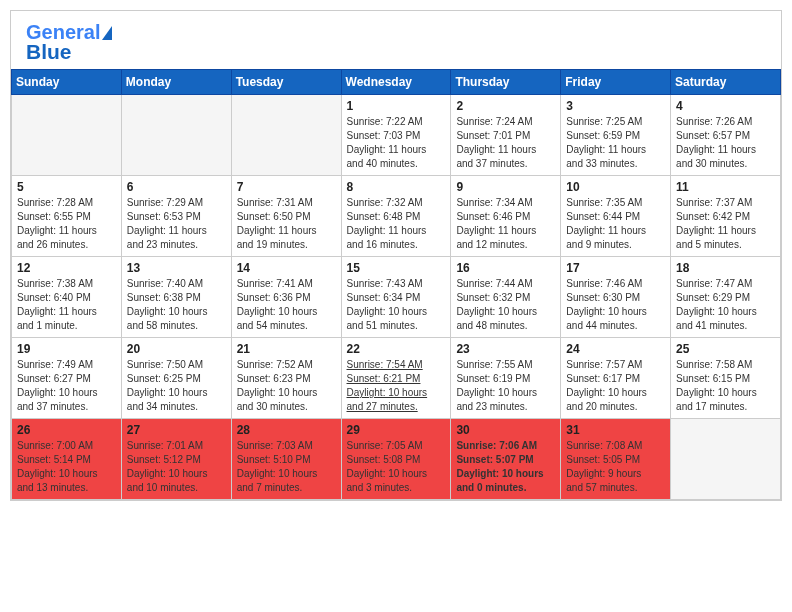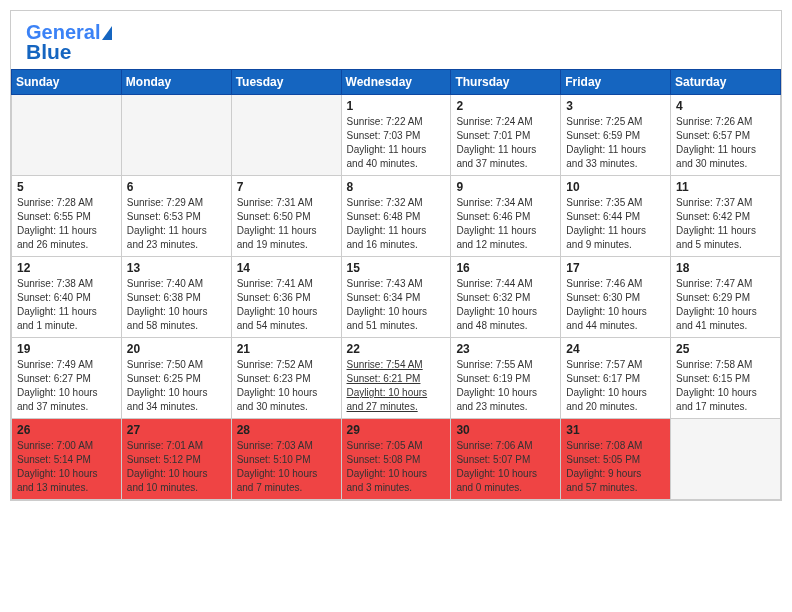--- a/index.html
+++ b/index.html
@@ -333,21 +333,21 @@
           </td>
           <td>
             <span class="day-number">29</span>
             <div class="day-info" style="white-space: pre-line;">Sunrise: 7:05 AM
 Sunset: 5:08 PM
 Daylight: 10 hours
 and 3 minutes.</div>
           </td>
           <td>
             <span class="day-number">30</span>
-            <div class="day-info" style="white-space: pre-line;">Sunrise: 7:06 AM
+            <div class="day-info" style="white-space: pre-line; font-weight: bold;">Sunrise: 7:06 AM
 Sunset: 5:07 PM
 Daylight: 10 hours
 and 0 minutes.</div>
           </td>
           <td>
             <span class="day-number">31</span>
             <div class="day-info" style="white-space: pre-line;">Sunrise: 7:08 AM
 Sunset: 5:05 PM
 Daylight: 9 hours
 and 57 minutes.</div>

